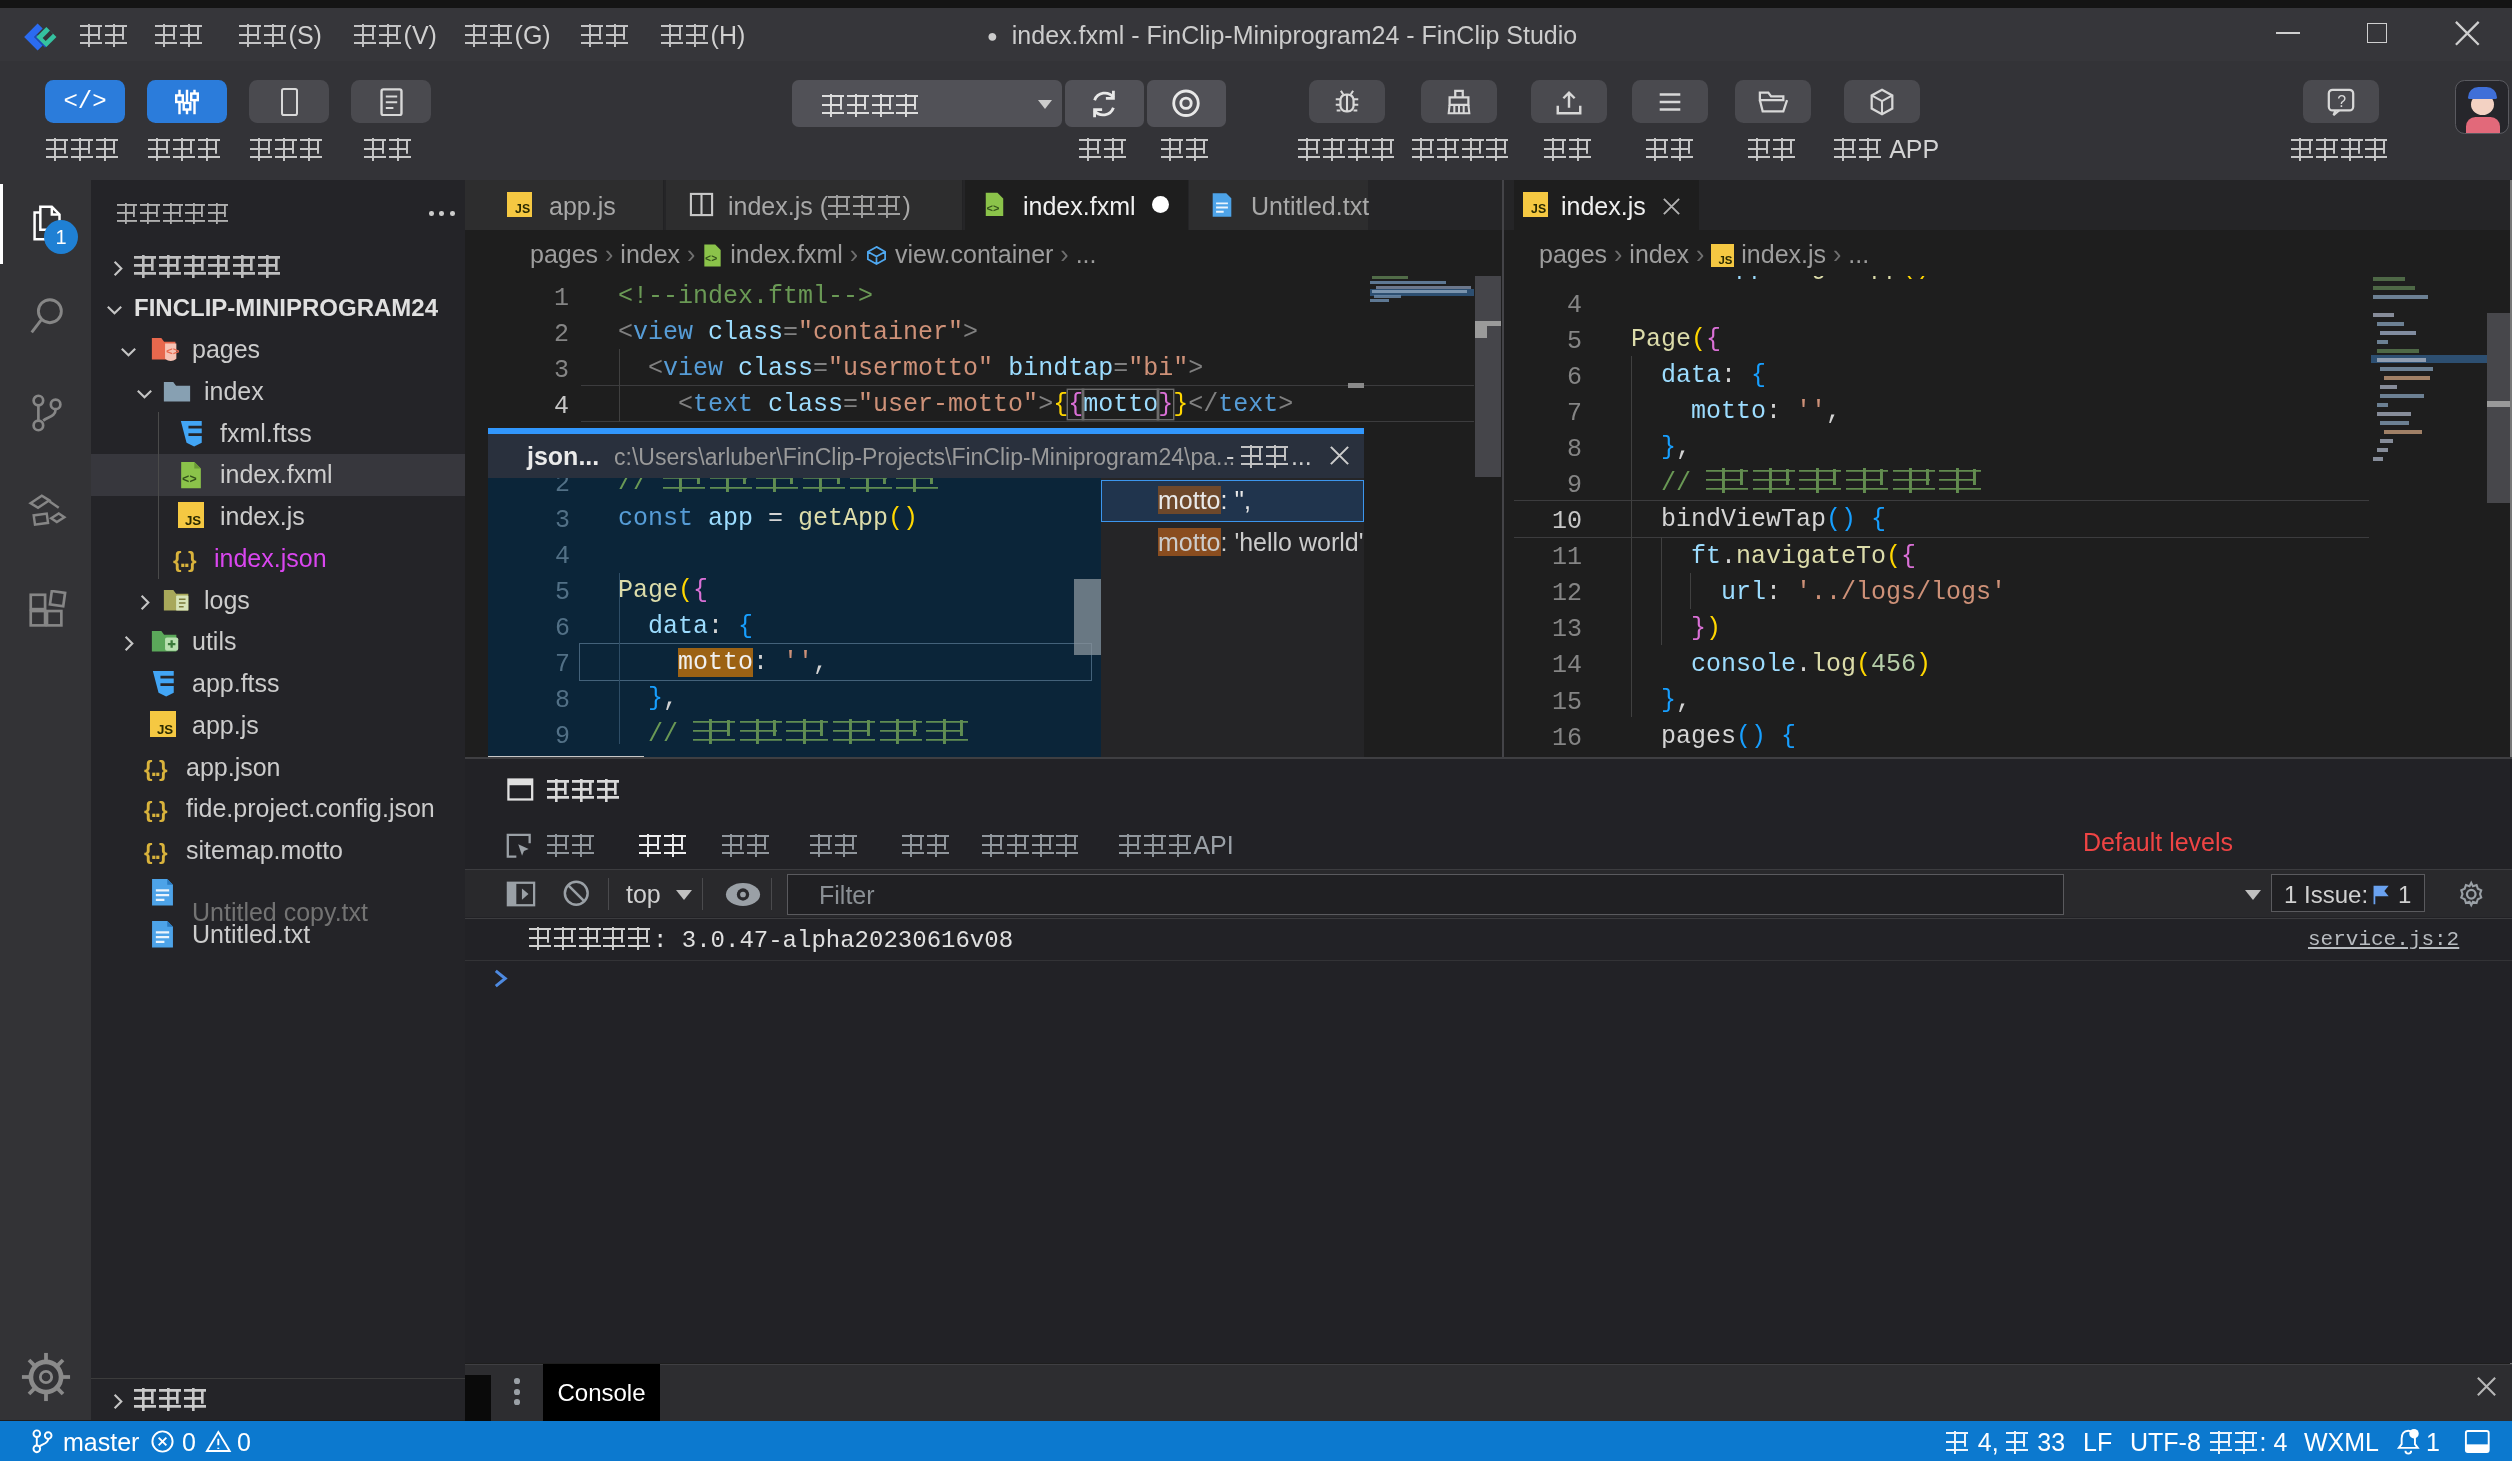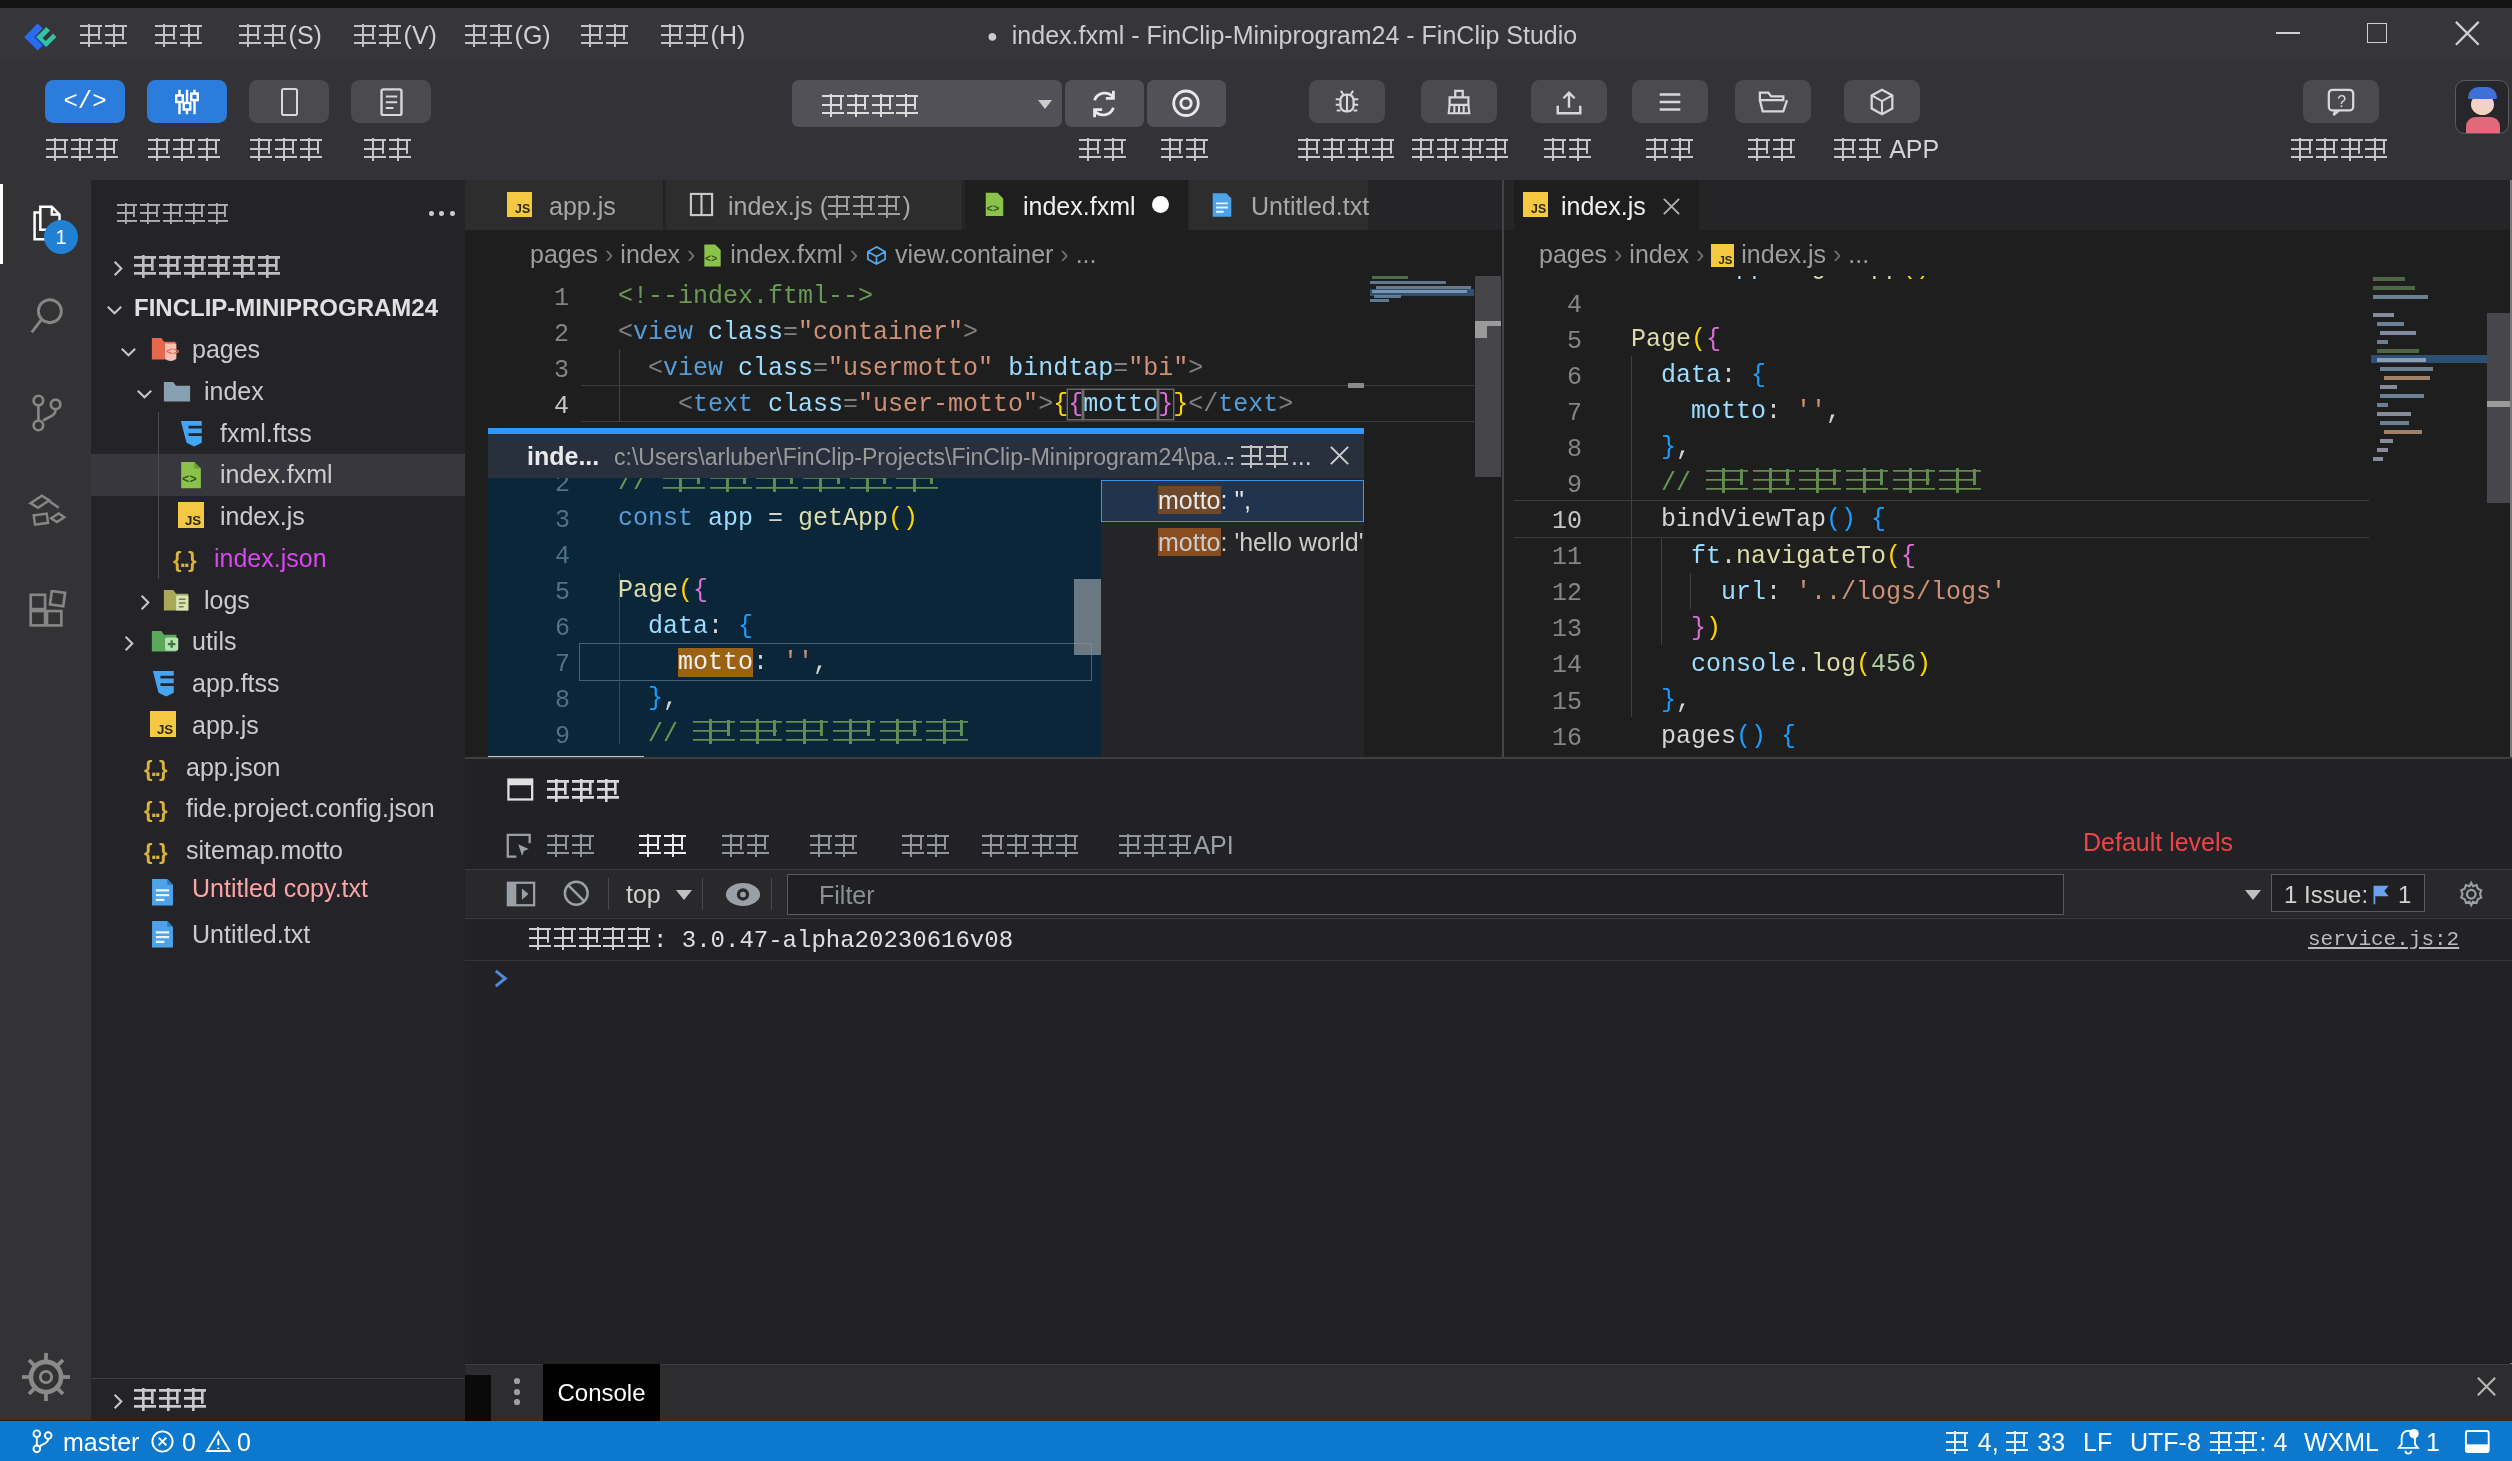--- a/index.html
+++ b/index.html
@@ -265,21 +265,21 @@
 <div class="ab" style="left:186px;top:753px;font-size:25px;color:#cccccc;white-space:nowrap">app.json</div>
 <div class="ab" style="left:144px;top:794px;font-size:25px;color:#cccccc;white-space:nowrap"><span style="display:inline-block;width:32px;color:#d9b33c;font-size:22px;font-weight:bold;letter-spacing:-1.9px">{..}</span></div>
 <div class="ab" style="left:186px;top:794px;font-size:25px;color:#cccccc;white-space:nowrap">fide.project.config.json</div>
 <div class="ab" style="left:144px;top:836px;font-size:25px;color:#cccccc;white-space:nowrap"><span style="display:inline-block;width:32px;color:#d9b33c;font-size:22px;font-weight:bold;letter-spacing:-1.9px">{..}</span></div>
 <div class="ab" style="left:186px;top:836px;font-size:25px;color:#cccccc;white-space:nowrap">sitemap.motto</div>
 <div class="ab" style="left:150px;top:878px;font-size:25px;color:#cccccc;white-space:nowrap"><svg width="25" height="28.5" viewBox="0 0 26 30" style="display:inline-block;vertical-align:-4.7px">
       <path d="M2 1 h16 l6 6 v22 H2 z" fill="#4da3e8"></path>
       <path d="M18 1 l6 6 h-6 z" fill="#2a7abf"></path>
       <path d="M6 13 h14 M6 18 h14 M6 23 h9" stroke="#eaf4fc" stroke-width="2.2"></path>
     </svg></div>
-<div class="ab" style="left:192px;top:874px;font-size:25px;color:#fca5a5;white-space:nowrap">Untitled copy.txt</div>
+<div class="ab" style="left:192px;top:898px;font-size:25px;color:#737373;white-space:nowrap">Untitled copy.txt</div>
 <div class="ab" style="left:150px;top:920px;font-size:25px;color:#cccccc;white-space:nowrap"><svg width="25" height="28.5" viewBox="0 0 26 30" style="display:inline-block;vertical-align:-4.7px">
       <path d="M2 1 h16 l6 6 v22 H2 z" fill="#4da3e8"></path>
       <path d="M18 1 l6 6 h-6 z" fill="#2a7abf"></path>
       <path d="M6 13 h14 M6 18 h14 M6 23 h9" stroke="#eaf4fc" stroke-width="2.2"></path>
     </svg></div>
 <div class="ab" style="left:192px;top:920px;font-size:25px;color:#cccccc;white-space:nowrap">Untitled.txt</div>
 <div class="ab" style="left:158px;top:412px;width:0.9px;height:167px;background:#4a4a4a"></div>
 <div class="ab" style="left:91px;top:1378px;width:374px;height:0.9px;background:#3c3c3c"></div>
 <div class="ab" style="left:107px;top:1385px;font-size:25px;color:#cccccc"><svg width="21" height="21" viewBox="0 0 22 22" style="display:inline-block;vertical-align:-3.8px">
       <path d="M8 4 l7 7 -7 7" fill="none" stroke="#c5c5c5" stroke-width="2.2"></path>
@@ -327,21 +327,21 @@
 <div class="ab mono" style="left:531px;top:356px;width:38px;text-align:right;font-size:25px;color:#858585">3</div>
 <div class="ab mono" style="left:531px;top:392px;width:38px;text-align:right;font-size:25px;color:#c6c6c6">4</div>
 <div class="ab" style="left:581px;top:385px;width:893px;height:37px;border-top:1.4px solid #3c3c3e;border-bottom:1.4px solid #3c3c3e"></div>
 <div class="ab" style="left:619px;top:349px;width:0.9px;height:73px;background:#404040"></div>
 <pre class="ab" style="left:618px;top:279px"><span style="color:#6a9955">&lt;!--index.ftml--&gt;</span></pre>
 <pre class="ab" style="left:618px;top:315px"><span style="color:#808080">&lt;</span><span style="color:#569cd6">view</span> <span style="color:#9cdcfe">class</span><span style="color:#808080">=</span><span style="color:#ce9178">"container"</span><span style="color:#808080">&gt;</span></pre>
 <pre class="ab" style="left:618px;top:351px">  <span style="color:#808080">&lt;</span><span style="color:#569cd6">view</span> <span style="color:#9cdcfe">class</span><span style="color:#808080">=</span><span style="color:#ce9178">"usermotto"</span> <span style="color:#9cdcfe">bindtap</span><span style="color:#808080">=</span><span style="color:#ce9178">"bi"</span><span style="color:#808080">&gt;</span></pre>
 <pre class="ab" style="left:618px;top:387px">    <span style="color:#808080">&lt;</span><span style="color:#569cd6">text</span> <span style="color:#9cdcfe">class</span><span style="color:#808080">=</span><span style="color:#ce9178">"user-motto"</span><span style="color:#808080">&gt;</span><span style="color:#ffd700">{</span><span style="color:#da70d6;box-shadow:0 0 0 1.4px #6b6b6b">{</span><span style="color:#9cdcfe;box-shadow:0 0 0 1.4px #6b6b6b">motto</span><span style="color:#da70d6;box-shadow:0 0 0 1.4px #6b6b6b">}</span><span style="color:#ffd700">}</span><span style="color:#808080">&lt;/</span><span style="color:#569cd6">text</span><span style="color:#808080">&gt;</span></pre>
 <div class="ab" style="left:488px;top:428px;width:876px;height:5.7px;background:#3197fd"></div>
 <div class="ab" style="left:488px;top:434px;width:876px;height:45px;background:#29303d"></div>
-<div class="ab" style="left:527px;top:442px;font-size:25px;font-weight:bold;color:#eaeaea">inde...</div>
+<div class="ab" style="left:527px;top:442px;font-size:25px;font-weight:bold;color:#eaeaea">json...</div>
 <div class="ab" style="left:614px;top:444px;font-size:23px;color:#9a9a9a">c:\Users\arluber\FinClip-Projects\FinClip-Miniprogram24\pa...</div>
 <div class="ab" style="left:1226px;top:442px;font-size:25px;color:#cfcfcf">- <span class="zh"><i></i><i></i></span>...</div>
 <svg class="ab" style="left:1328px;top:444px" width="23" height="23" viewBox="0 0 24 24">
     <path d="M3 3 L21 21 M21 3 L3 21" stroke="#cccccc" stroke-width="2.2"></path>
   </svg>
 <div class="ab" style="left:488px;top:478px;width:613px;height:279px;background:#0b2539;overflow:hidden">
 <div class="ab mono" style="left:44px;top:-8.5px;width:38px;text-align:right;font-size:25px;color:#527086">2</div>
 <pre class="ab" style="left:130px;top:-13.3px"><span style="color:#6a9955">// </span><span style="color:#6a9955"><span class="zm"><i></i><i></i><i></i><i></i><i></i><i></i></span></span></pre>
 <div class="ab mono" style="left:44px;top:27.5px;width:38px;text-align:right;font-size:25px;color:#527086">3</div>
 <pre class="ab" style="left:130px;top:23px"><span style="color:#569cd6">const</span> <span style="color:#9cdcfe">app</span> <span style="color:#d4d4d4">=</span> <span style="color:#dcdcaa">getApp</span><span style="color:#ffd700">()</span></pre>

